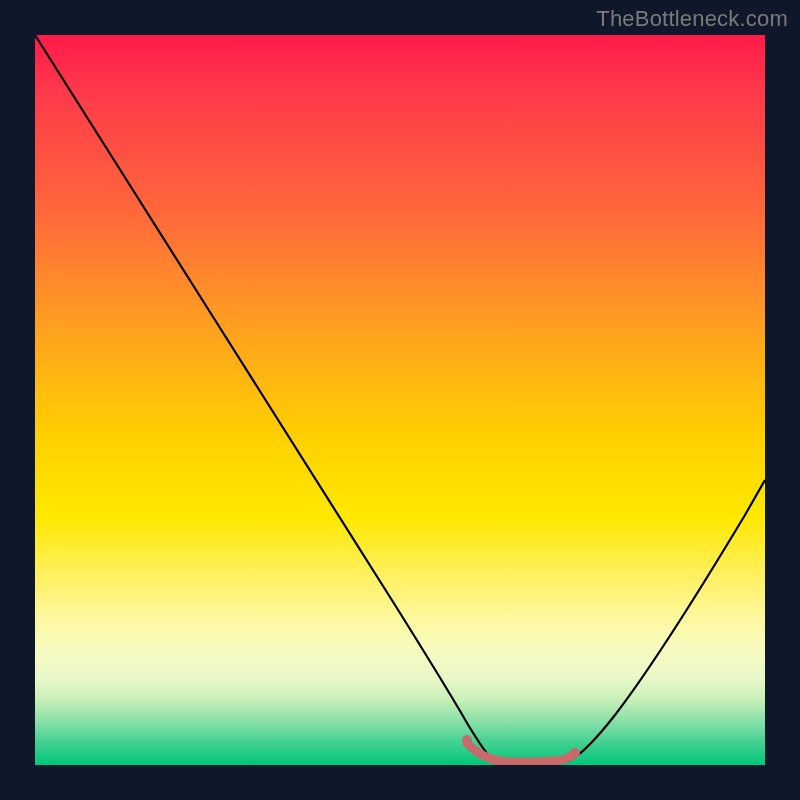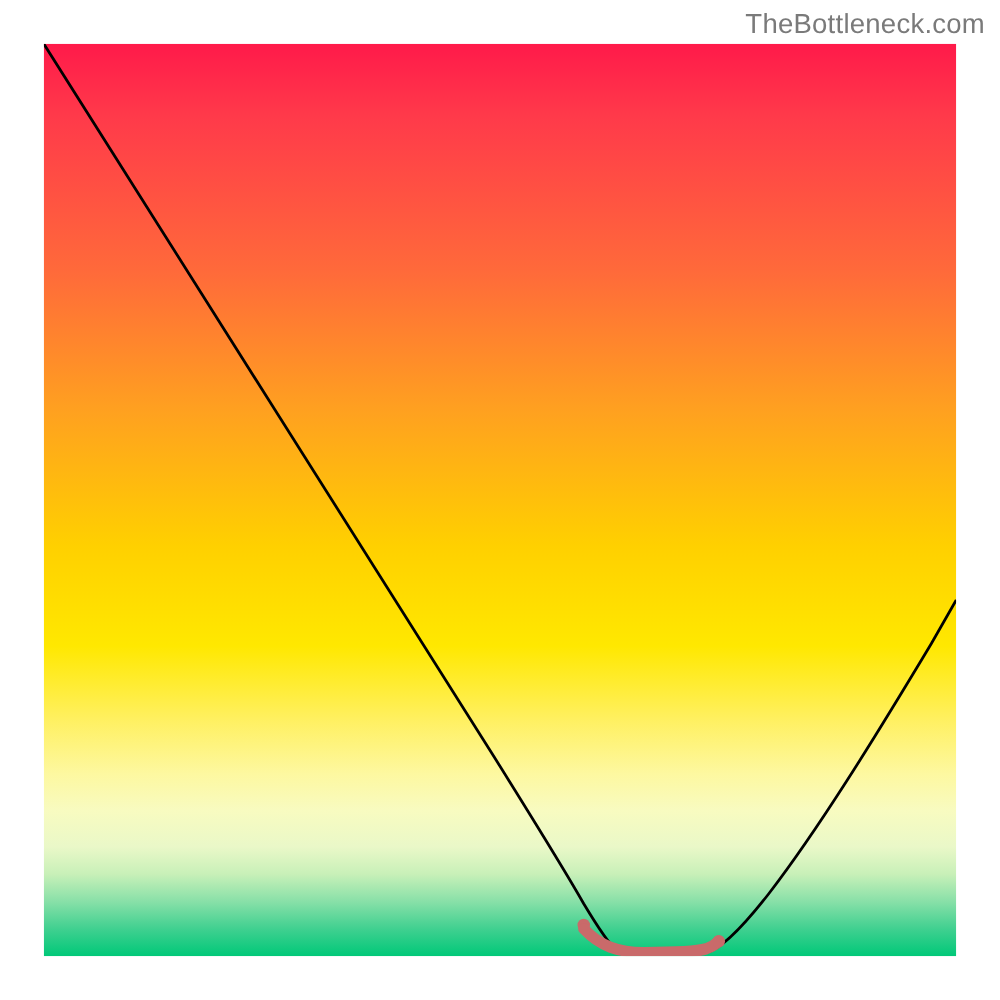--- a/index.html
+++ b/index.html
@@ -8,21 +8,21 @@
     width: 800px;
     height: 800px;
     overflow: hidden;
     background: #000;
     font-family: Arial, sans-serif;
   }
   .frame {
     position: relative;
     width: 800px;
     height: 800px;
-    background: #ffffff;
+    background: #0f172a;
   }
   .plot-area {
     position: absolute;
     left: 35px;
     top: 35px;
     width: 730px;
     height: 730px;
     overflow: hidden;
   }
   .gradient-bg {

